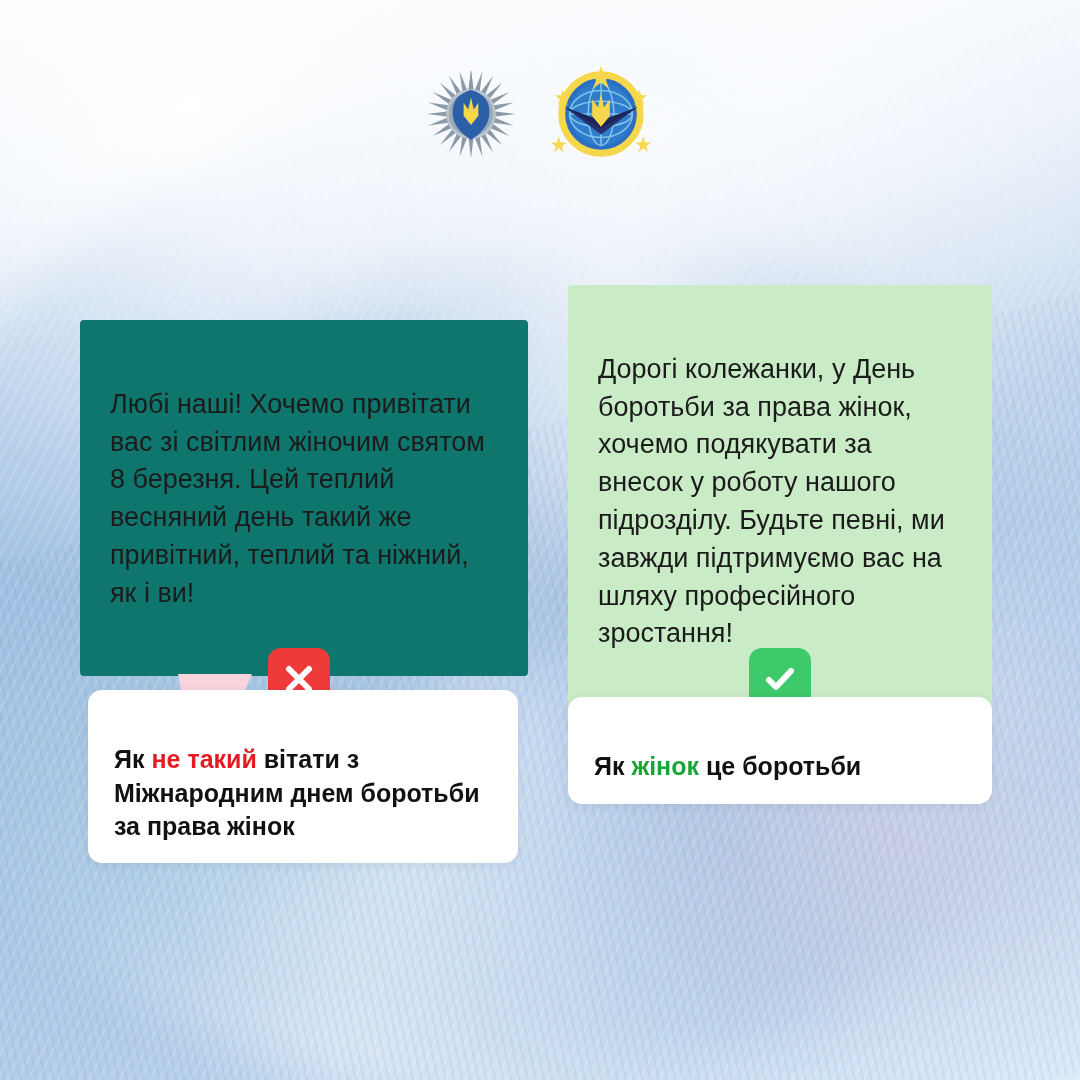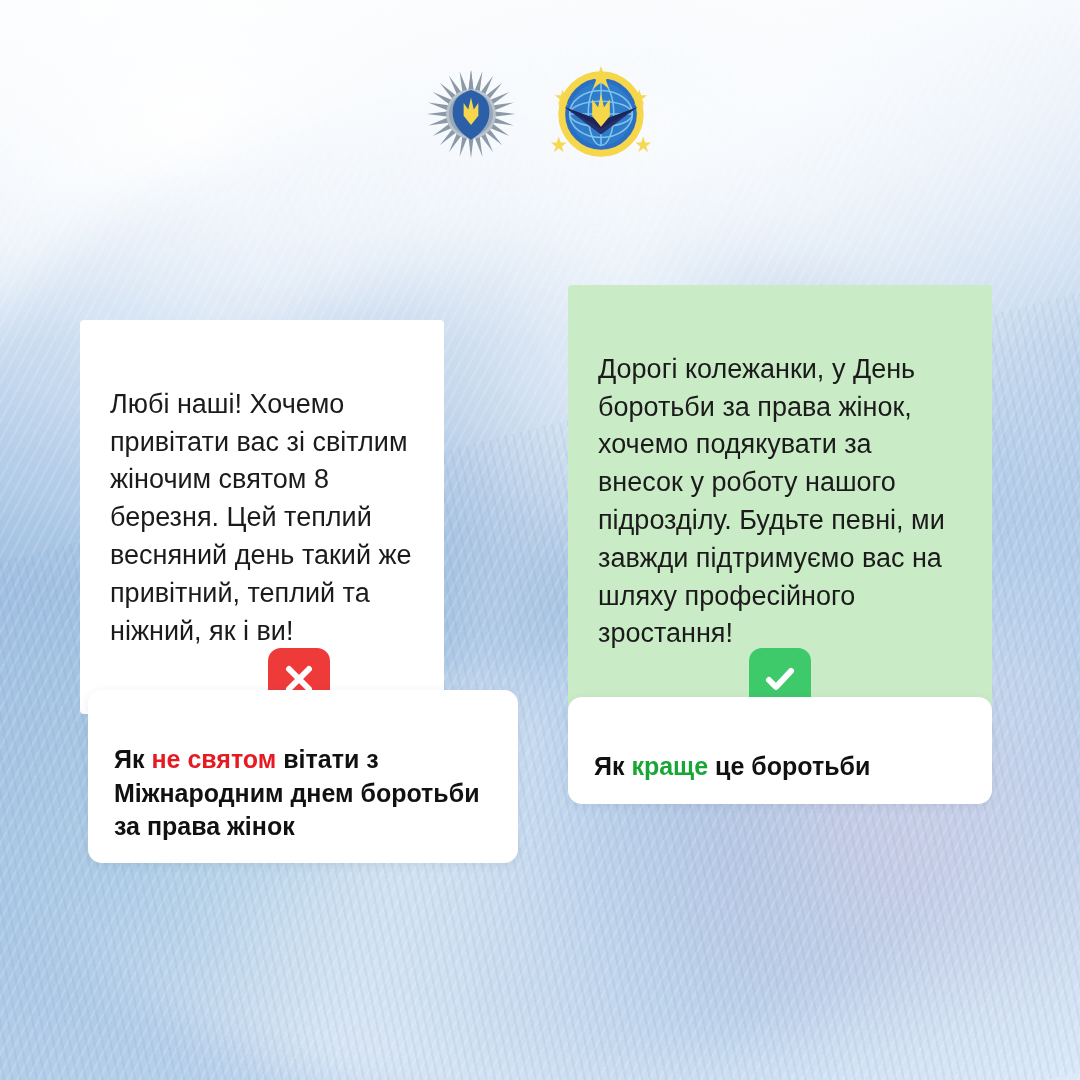--- a/index.html
+++ b/index.html
@@ -147,22 +147,22 @@
     border-radius: 4px;
     padding: 28px 30px 26px 30px;
     font-size: 27px;
     line-height: 1.40;
     color: #1b1b1b;
     white-space: pre-line;
   }
   .bubble-bad {
     left: 80px;
     top: 320px;
-    width: 364px;
-    background: #ffffff;
+    width: 448px;
+    background: #0f766e;
   }
   .bubble-bad .tail {
     position: absolute;
     left: 98px;
     bottom: -118px;
     width: 0; height: 0;
     border-left: 22px solid transparent;
     border-right: 52px solid transparent;
     border-top: 120px solid #f9d4dd;
   }
@@ -319,31 +319,31 @@
     <span class="tail"></span>
   </div>
 
   <div class="badge badge-x">
     <svg width="34" height="34" viewBox="0 0 34 34" aria-hidden="true">
       <path d="M7 7 L27 27 M27 7 L7 27" stroke="#ffffff" stroke-width="6" stroke-linecap="round"></path>
     </svg>
   </div>
 
   <div class="card card-bad">
-    <span>Як </span><span class="accent-bad">не святом</span><span> вітати з Міжнародним днем боротьби за права жінок</span>
+    <span>Як </span><span class="accent-bad">не такий</span><span> вітати з Міжнародним днем боротьби за права жінок</span>
   </div>
 
   <div class="bubble bubble-good">
     <span>Дорогі колежанки, у День боротьби за права жінок, хочемо подякувати за внесок у роботу нашого підрозділу. Будьте певні, ми завжди підтримуємо вас на шляху професійного зростання!</span>
     <span class="tail"></span>
   </div>
 
   <div class="badge badge-check">
     <svg width="36" height="36" viewBox="0 0 36 36" aria-hidden="true">
       <path d="M7 19 L14 26 L29 10" stroke="#ffffff" stroke-width="6" fill="none" stroke-linecap="round" stroke-linejoin="round"></path>
     </svg>
   </div>
 
   <div class="card card-good">
-    <span>Як </span><span class="accent-good">краще</span><span> це боротьби</span>
+    <span>Як </span><span class="accent-good">жінок</span><span> це боротьби</span>
   </div>
 
 </div>
 
 </body></html>

